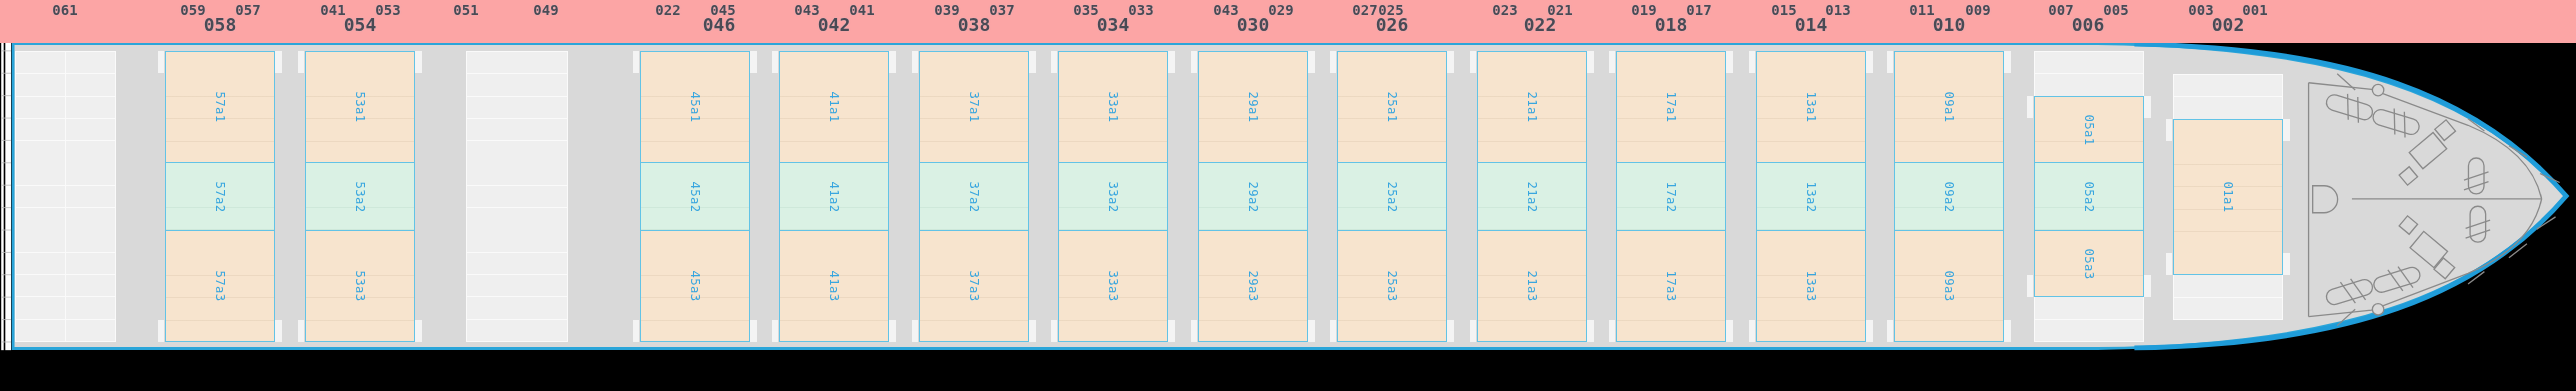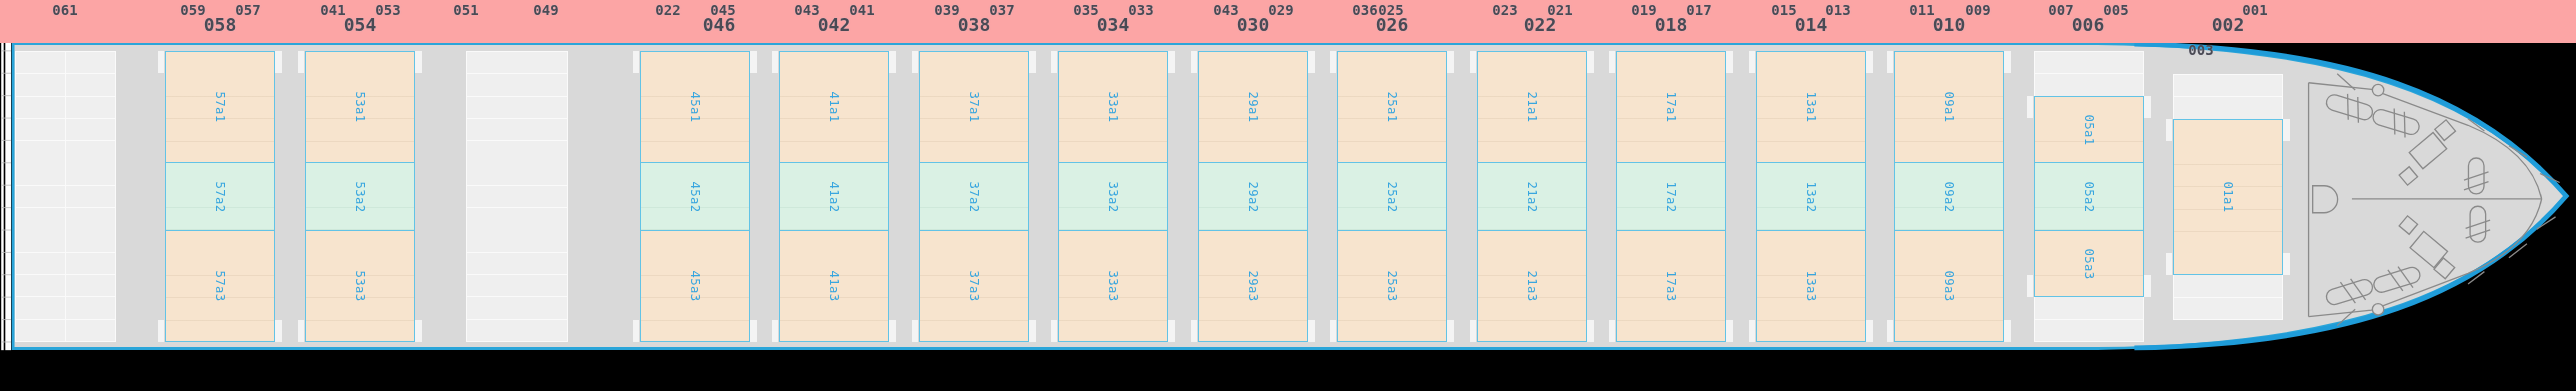--- a/index.html
+++ b/index.html
@@ -443,33 +443,33 @@
       <span class="sl" style="left: 668px;">022</span>
       <span class="sl" style="left: 723px;">045</span>
       <span class="sl" style="left: 807px;">043</span>
       <span class="sl" style="left: 862px;">041</span>
       <span class="sl" style="left: 947px;">039</span>
       <span class="sl" style="left: 1002px;">037</span>
       <span class="sl" style="left: 1086px;">035</span>
       <span class="sl" style="left: 1141px;">033</span>
       <span class="sl" style="left: 1226px;">043</span>
       <span class="sl" style="left: 1281px;">029</span>
-      <span class="sl" style="left: 1365px;">036</span>
+      <span class="sl" style="left: 1365px;">027</span>
       <span class="sl" style="left: 1391px;">025</span>
       <span class="sl" style="left: 1505px;">023</span>
       <span class="sl" style="left: 1560px;">021</span>
       <span class="sl" style="left: 1644px;">019</span>
       <span class="sl" style="left: 1699px;">017</span>
       <span class="sl" style="left: 1784px;">015</span>
       <span class="sl" style="left: 1838px;">013</span>
       <span class="sl" style="left: 1922px;">011</span>
       <span class="sl" style="left: 1978px;">009</span>
       <span class="sl" style="left: 2061px;">007</span>
       <span class="sl" style="left: 2116px;">005</span>
-      <span class="sl" style="left: 2201px; margin-top: 40px;">003</span>
+      <span class="sl" style="left: 2201px;">003</span>
       <span class="sl" style="left: 2255px;">001</span>
       <span class="bl" style="left: 220px;">058</span>
       <span class="bl" style="left: 360px;">054</span>
       <span class="bl" style="left: 695px; margin-left: 24px;">046</span>
       <span class="bl" style="left: 834px;">042</span>
       <span class="bl" style="left: 974px;">038</span>
       <span class="bl" style="left: 1113px;">034</span>
       <span class="bl" style="left: 1253px;">030</span>
       <span class="bl" style="left: 1392px;">026</span>
       <span class="bl" style="left: 1532px; margin-left: 8px;">022</span>

